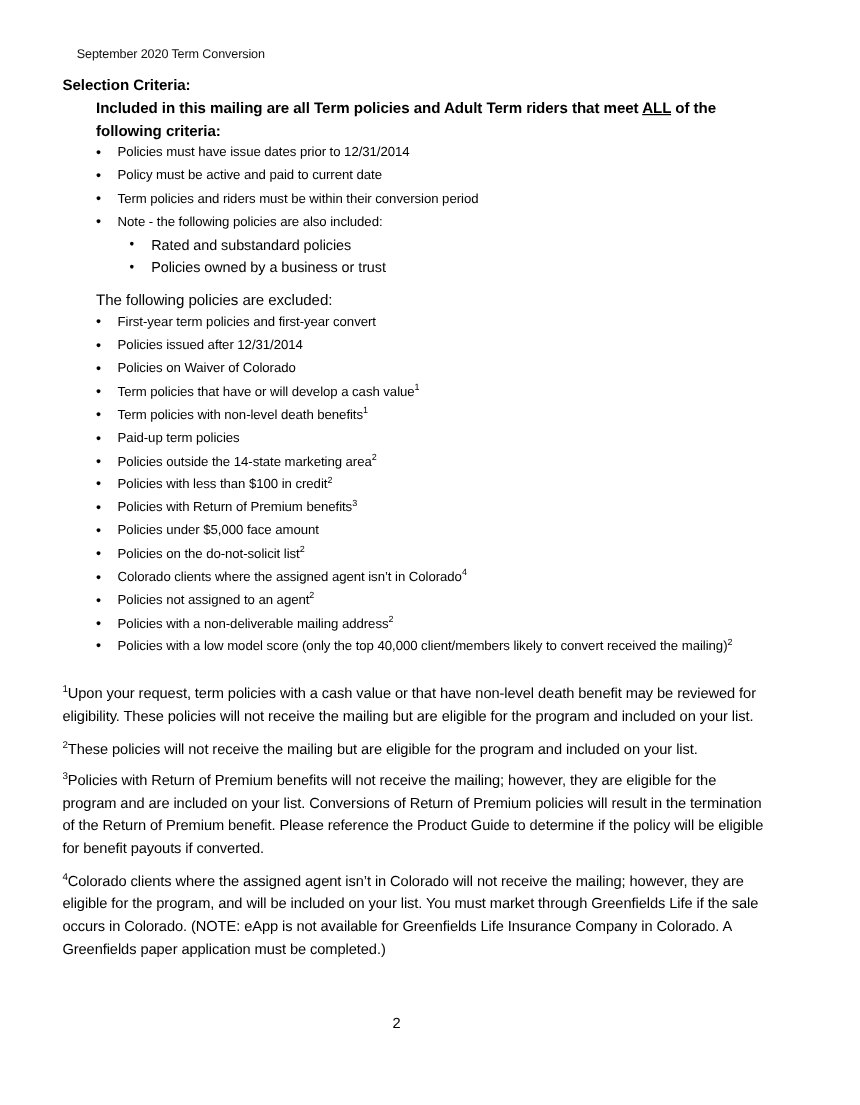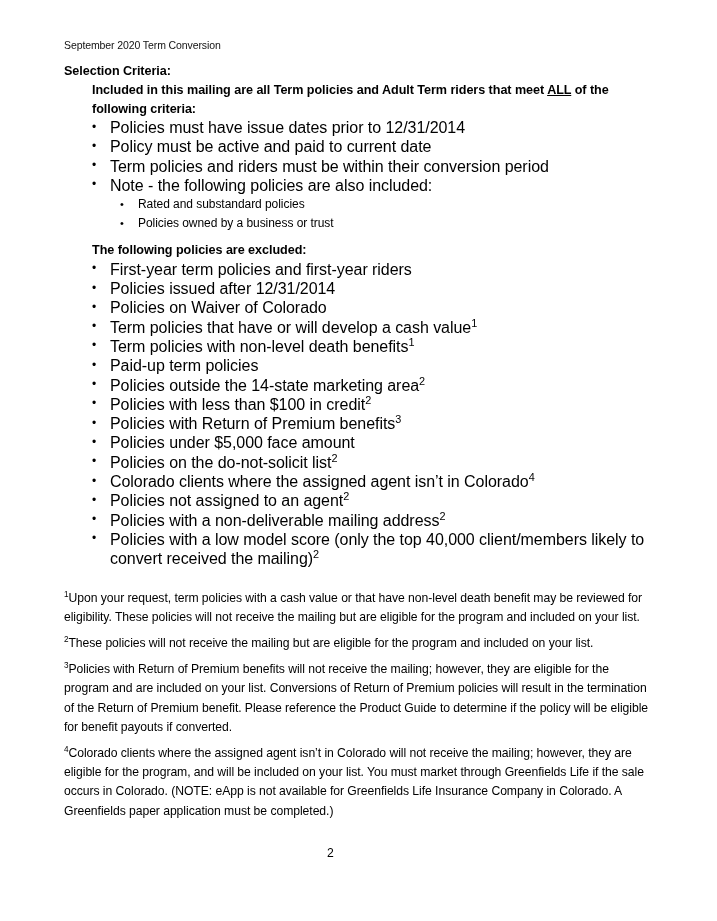--- a/index.html
+++ b/index.html
@@ -27,21 +27,21 @@
     position: absolute;
     left: 64px;
     top: 38px;
     font-size: 10.5px;
     line-height: 14px;
     letter-spacing: -0.1px;
     color: #111111;
   }
   .content {
     position: absolute;
-    left: 64px;
+    left: 52px;
     top: 62px;
     width: 590px;
   }
   .section-title {
     font-size: 12.6px;
     font-weight: bold;
     line-height: 18px;
     margin: 0 0 1px 0;
     letter-spacing: -0.05px;
   }
@@ -57,21 +57,21 @@
     text-decoration: underline;
     text-align: right;
   }
   ul.bullets {
     list-style: none;
     margin: 0;
     padding: 0;
   }
   ul.bullets > li {
     position: relative;
-    font-size: 16px;
+    font-size: 11px;
     line-height: 19.3px;
     padding-left: 46px;
     letter-spacing: -0.05px;
   }
   ul.bullets > li::before {
     content: "\2022";
     position: absolute;
     left: 28px;
     top: -0.5px;
     font-size: 12px;
@@ -93,21 +93,21 @@
     position: absolute;
     left: 56px;
     top: -0.5px;
     font-size: 11px;
   }
   .list-gap {
     height: 7px;
   }
   .excluded-title {
     font-size: 12.6px;
-    font-weight: bold;
+    font-weight: normal;
     line-height: 19px;
     margin: 0 0 0 28px;
     letter-spacing: -0.05px;
   }
   sup {
     font-size: 0.68em;
     vertical-align: super;
     line-height: 0;
   }
   .footnotes {
@@ -157,21 +157,21 @@
     <ul class="sub-bullets">
       <li>Rated and substandard policies</li>
       <li>Policies owned by a business or trust</li>
     </ul>
 
     <div class="list-gap"></div>
 
     <div class="excluded-title">The following policies are excluded:</div>
 
     <ul class="bullets">
-      <li><span>First-year term policies and first-year riders</span><sup></sup></li>
+      <li><span>First-year term policies and first-year convert</span><sup></sup></li>
       <li><span>Policies issued after 12/31/2014</span><sup></sup></li>
       <li><span>Policies on Waiver of Colorado</span><sup></sup></li>
       <li><span>Term policies that have or will develop a cash value</span><sup>1</sup></li>
       <li><span>Term policies with non-level death benefits</span><sup>1</sup></li>
       <li><span>Paid-up term policies</span><sup></sup></li>
       <li><span>Policies outside the 14-state marketing area</span><sup>2</sup></li>
       <li><span>Policies with less than $100 in credit</span><sup>2</sup></li>
       <li><span>Policies with Return of Premium benefits</span><sup>3</sup></li>
       <li><span>Policies under $5,000 face amount</span><sup></sup></li>
       <li><span>Policies on the do-not-solicit list</span><sup>2</sup></li>

